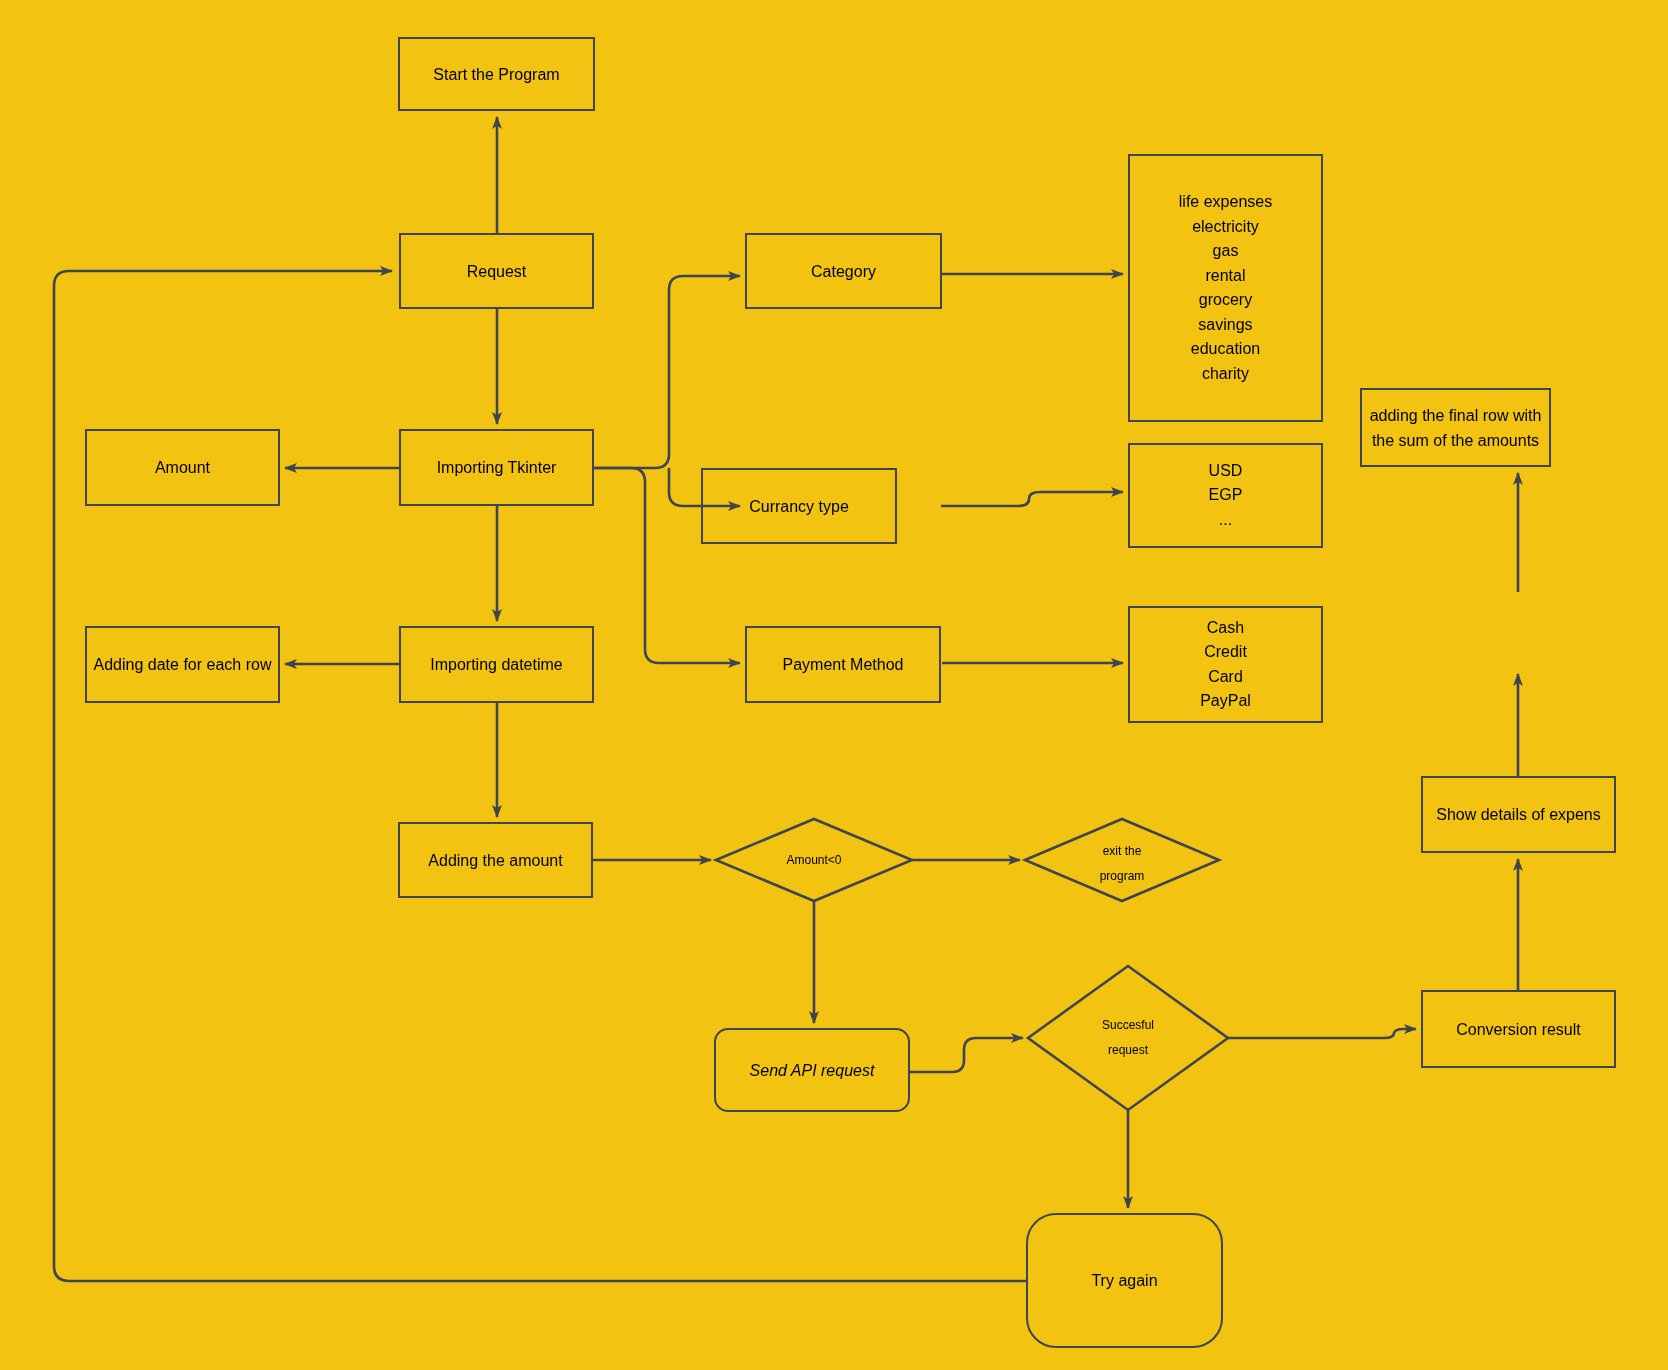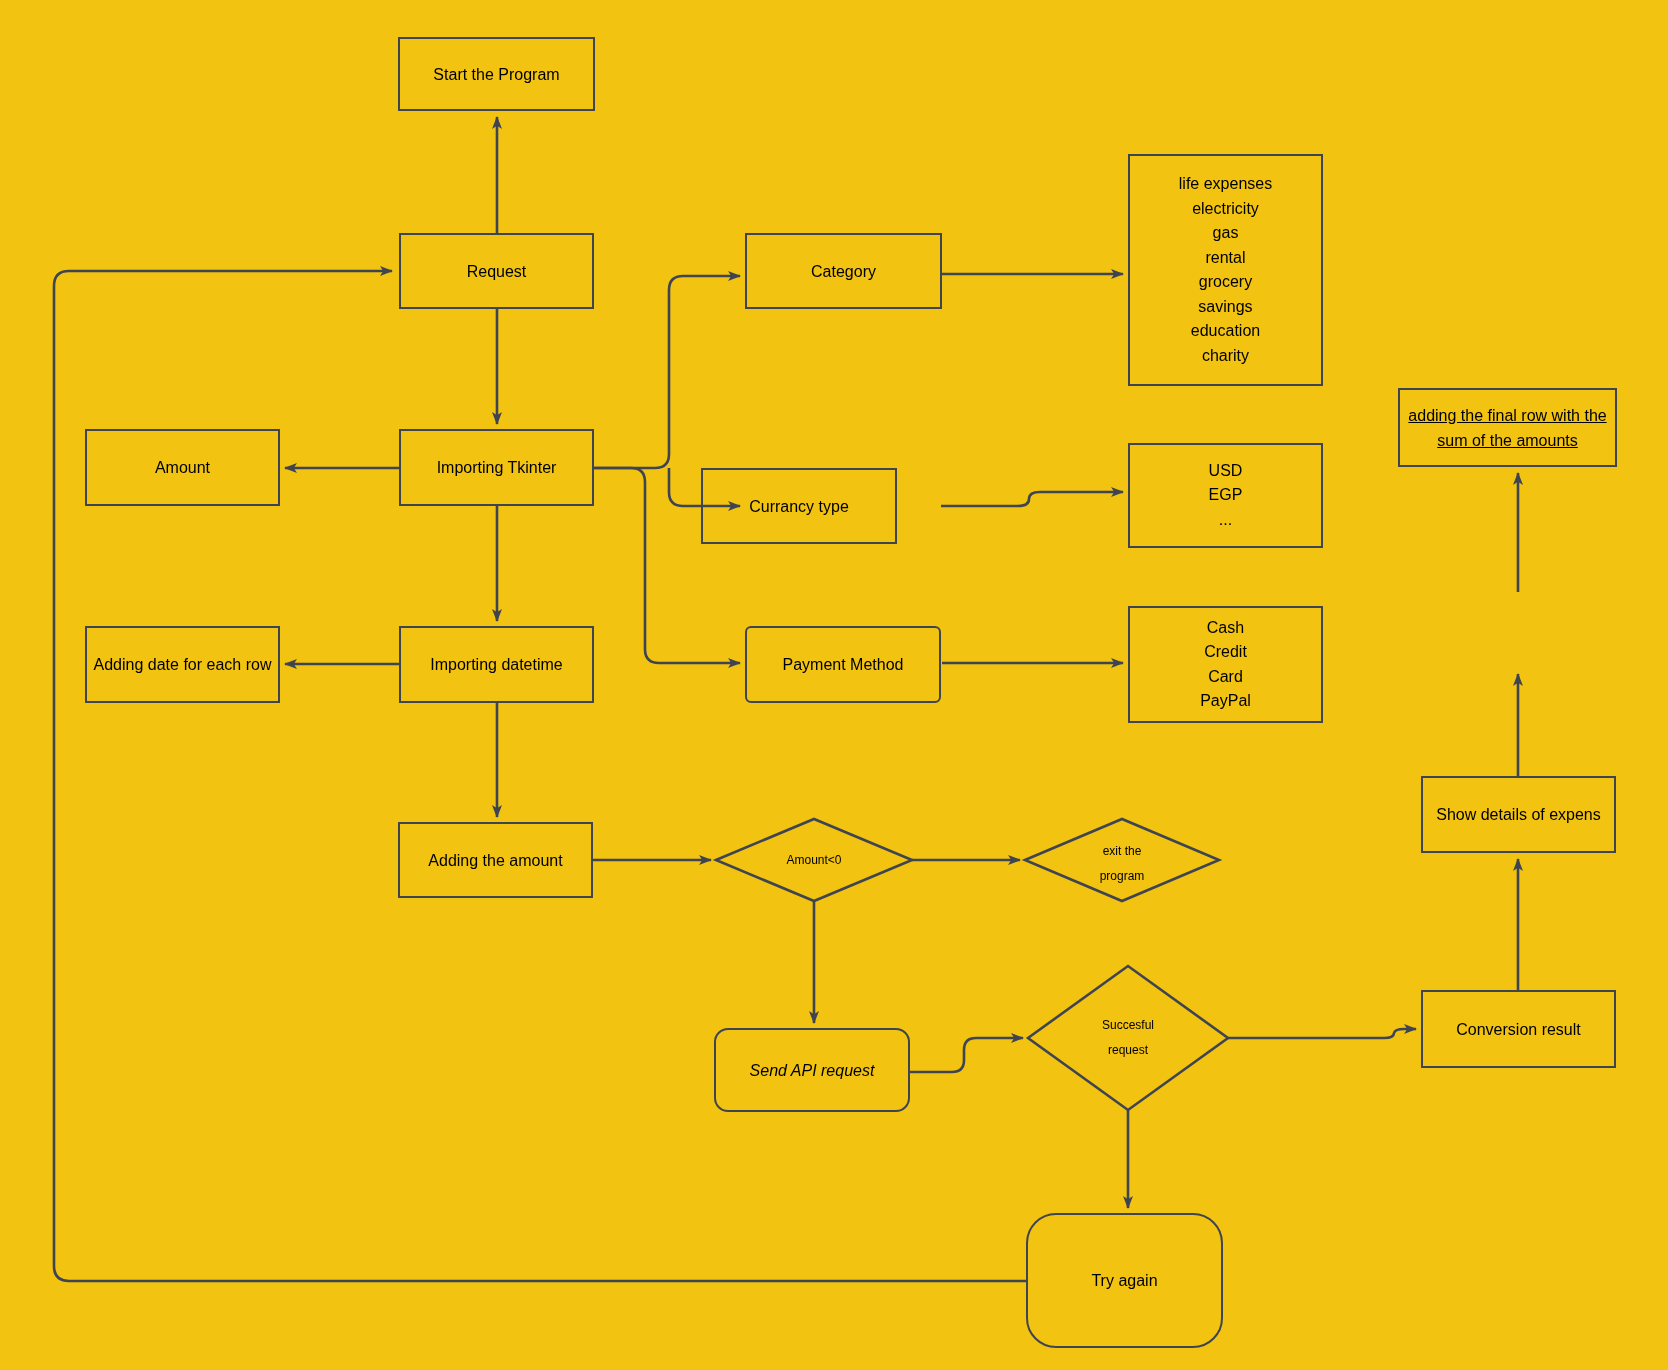--- a/index.html
+++ b/index.html
@@ -91,50 +91,50 @@
   <div class="node" style="left:85px;top:429px;width:195px;height:77px;"><span>Amount</span></div>
 
   <div class="node" style="left:399px;top:626px;width:195px;height:77px;"><span>Importing datetime</span></div>
 
   <div class="node" style="left:85px;top:626px;width:195px;height:77px;"><span>Adding date for each row</span></div>
 
   <div class="node" style="left:398px;top:822px;width:195px;height:76px;"><span>Adding the amount</span></div>
 
   <div class="node" style="left:745px;top:233px;width:197px;height:76px;"><span>Category</span></div>
 
-  <div class="node list" style="left:1128px;top:154px;width:195px;height:232px;"><span>life expenses
+  <div class="node list" style="left:1128px;top:154px;width:195px;height:268px;"><span>life expenses
 electricity
 gas
 rental
 grocery
 savings
 education
 charity</span></div>
 
   <div class="node" style="left:701px;top:468px;width:196px;height:76px;"><span>Currancy type</span></div>
 
   <div class="node list" style="left:1128px;top:443px;width:195px;height:105px;"><span>USD
 EGP
 ...</span></div>
 
-  <div class="node" style="left:745px;top:626px;width:196px;height:77px;border-radius:6px;"><span>Payment Method</span></div>
+  <div class="node" style="left:745px;top:626px;width:196px;height:77px;"><span>Payment Method</span></div>
 
   <div class="node list" style="left:1128px;top:606px;width:195px;height:117px;"><span>Cash
 Credit
 Card
 PayPal</span></div>
 
   <div class="node round-sm" style="left:714px;top:1028px;width:196px;height:84px;"><span>Send API request</span></div>
 
   <div class="node" style="left:1421px;top:990px;width:195px;height:78px;"><span>Conversion result</span></div>
 
   <div class="node" style="left:1421px;top:776px;width:195px;height:77px;"><span>Show details of expens</span></div>
 
 
-  <div class="node" style="left:1398px;top:388px;width:219px;height:79px;text-decoration:underline;"><span>adding the final row with the sum of the amounts</span></div>
+  <div class="node" style="left:1360px;top:388px;width:191px;height:79px;"><span>adding the final row with the sum of the amounts</span></div>
 
   <div class="node round-lg" style="left:1026px;top:1213px;width:197px;height:135px;"><span>Try again</span></div>
 
   <div class="dlabel" style="left:716px;top:818px;width:196px;height:84px;"><span>Amount&lt;0</span></div>
 
   <div class="dlabel clipped" style="left:1025px;top:818px;width:194px;height:84px;"><span class="inner">exit the
 program</span></div>
 
   <div class="dlabel" style="left:1028px;top:966px;width:200px;height:144px;"><span>Succesful
 request</span></div>

